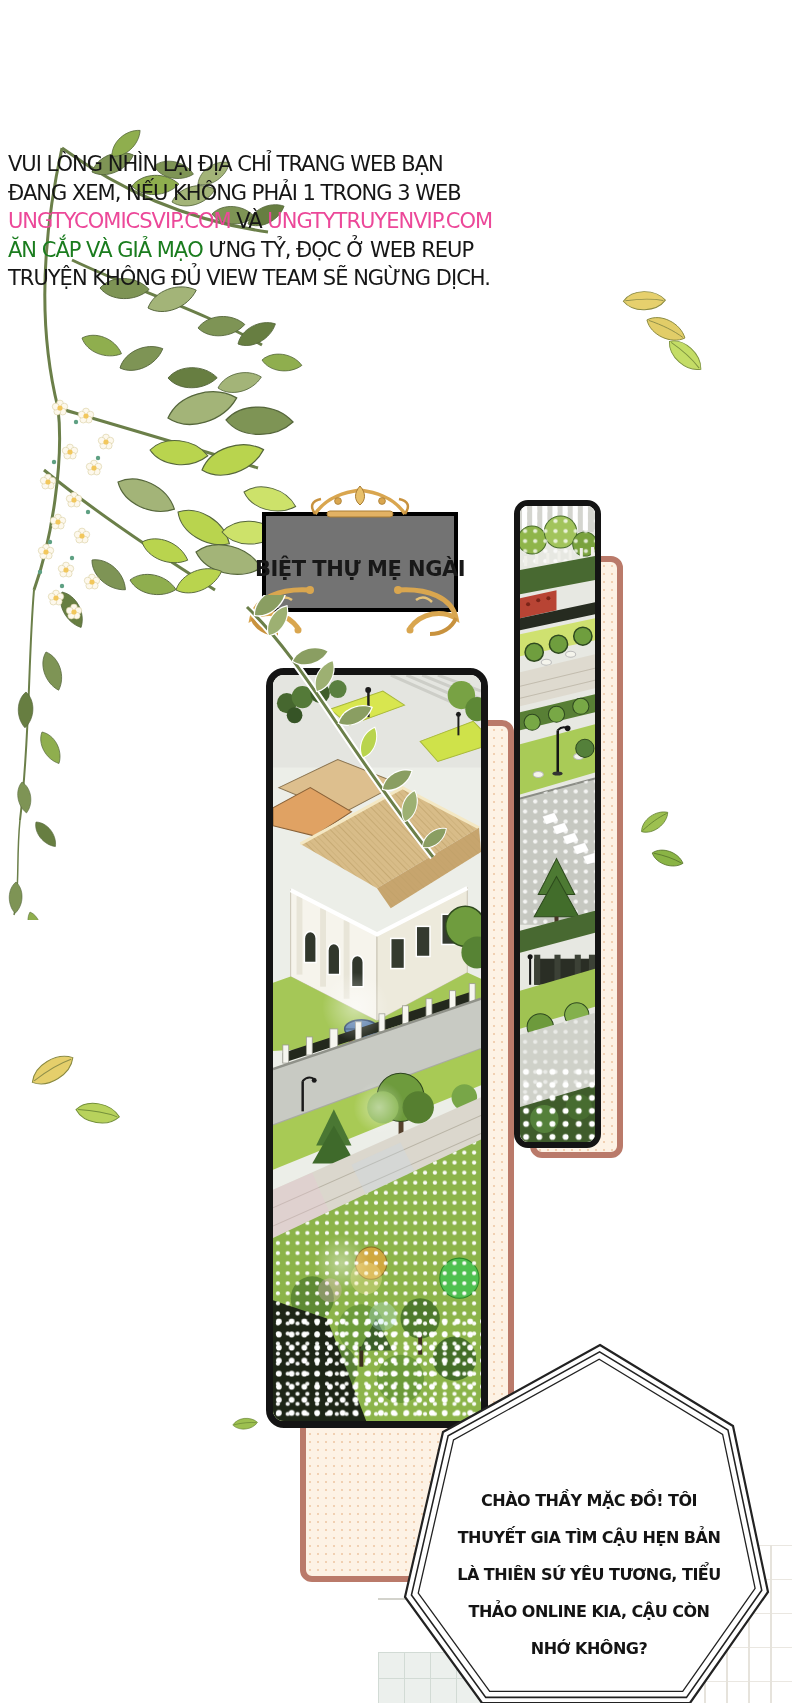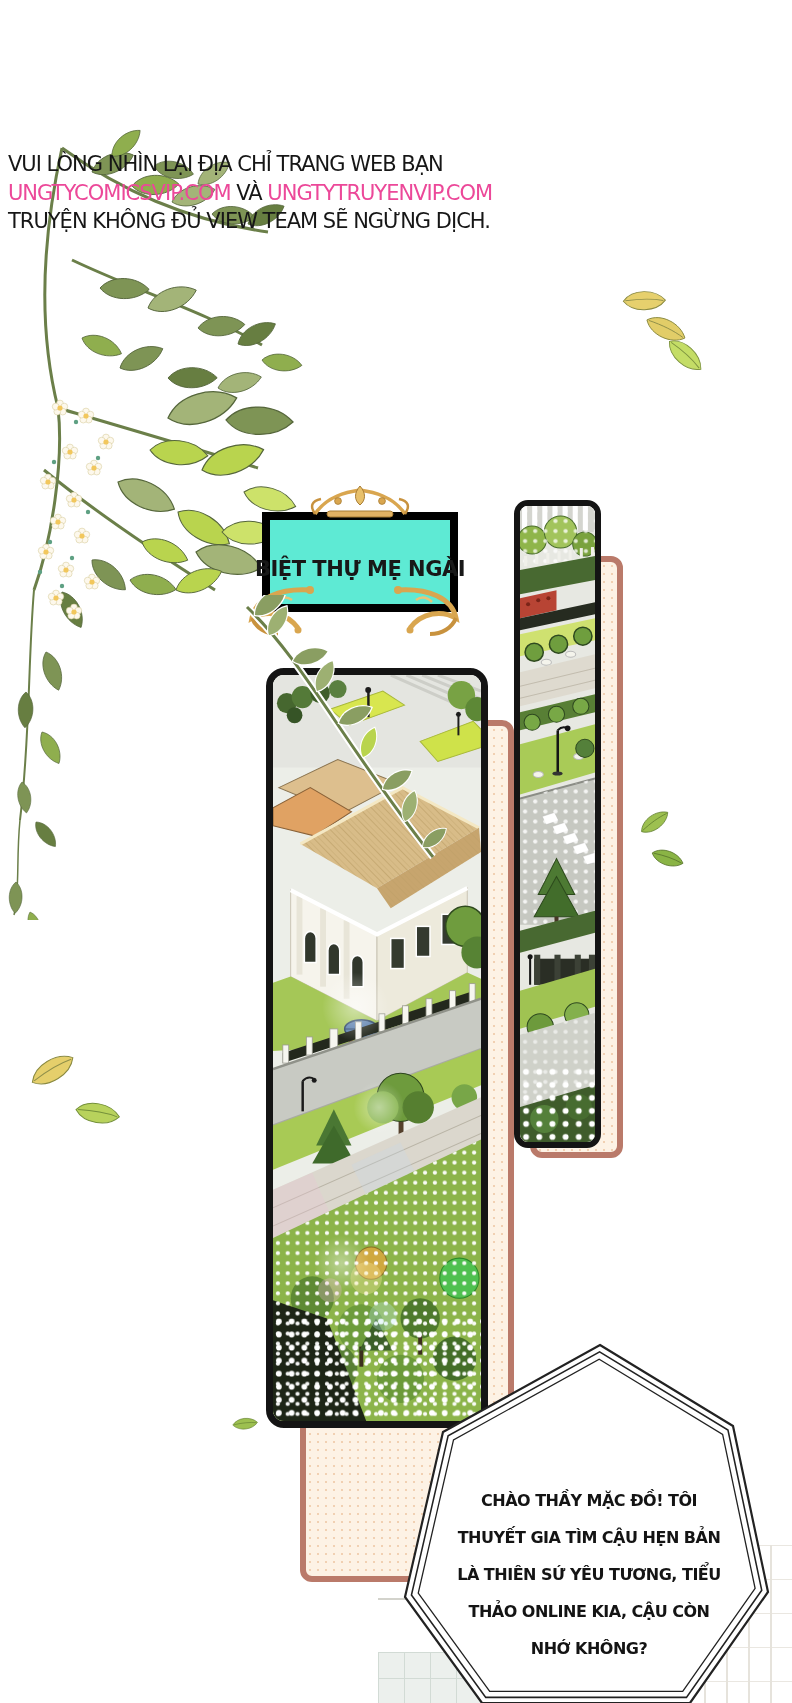--- a/index.html
+++ b/index.html
@@ -13,21 +13,21 @@
   .warn{
     left:8px;top:150px;z-index:3;
     font-weight:normal;font-size:21px;line-height:28.5px;letter-spacing:-1px;
     color:#161616;white-space:nowrap;
   }
   .warn .red{color:#ec4899;}
   .warn .green{color:#1a7c1e;}
   
   .card{
     left:262px;top:512px;width:196px;height:100px;z-index:3;
-    background:#5eead4;border:8px solid #000000;box-sizing:border-box;
+    background:#737373;border:4px solid #000000;box-sizing:border-box;
     display:flex;align-items:center;justify-content:center;
   }
   .card-label{
     font-weight:bold;font-size:21px;letter-spacing:-0.5px;color:#181818;
     padding-top:14px;white-space:nowrap;
   }
   
   .backdrop{
     z-index:2;box-sizing:border-box;border:6px solid #ba7a6a;border-radius:12px;
     background-color:#fdf2e5;
@@ -176,22 +176,26 @@
         <circle cx="46" cy="432" r="2.6"></circle>
       <circle cx="66" cy="450" r="2.6"></circle>
         <circle cx="92" cy="462" r="2.6"></circle>
       <circle cx="56" cy="478" r="2.6"></circle>
         <circle cx="74" cy="492" r="2.6"></circle>
     </g>
   </svg>
 
   <div class="abs warn">
     <div><span>VUI LÒNG NHÌN LẠI ĐỊA CHỈ TRANG WEB BẠN</span></div>
+    <div><span>ĐANG XEM, NẾU KHÔNG PHẢI 1 TRONG 3 WEB</span></div>
     <div>
       <span class="red">UNGTYCOMICSVIP.COM</span><span> VÀ </span><span class="red">UNGTYTRUYENVIP.COM</span>
+    </div>
+    <div>
+      <span class="green">ĂN CẮP VÀ GIẢ MẠO</span><span> ƯNG TỶ, ĐỌC Ở WEB REUP</span>
     </div>
     <div><span>TRUYỆN KHÔNG ĐỦ VIEW TEAM SẼ NGỪNG DỊCH.</span></div>
   </div>
 
   <div class="abs backdrop bd-left"></div>
   <div class="abs backdrop bd-right"></div>
 
   <div class="abs card">
     <span class="card-label">BIỆT THỰ MẸ NGÀI</span>
   </div>

